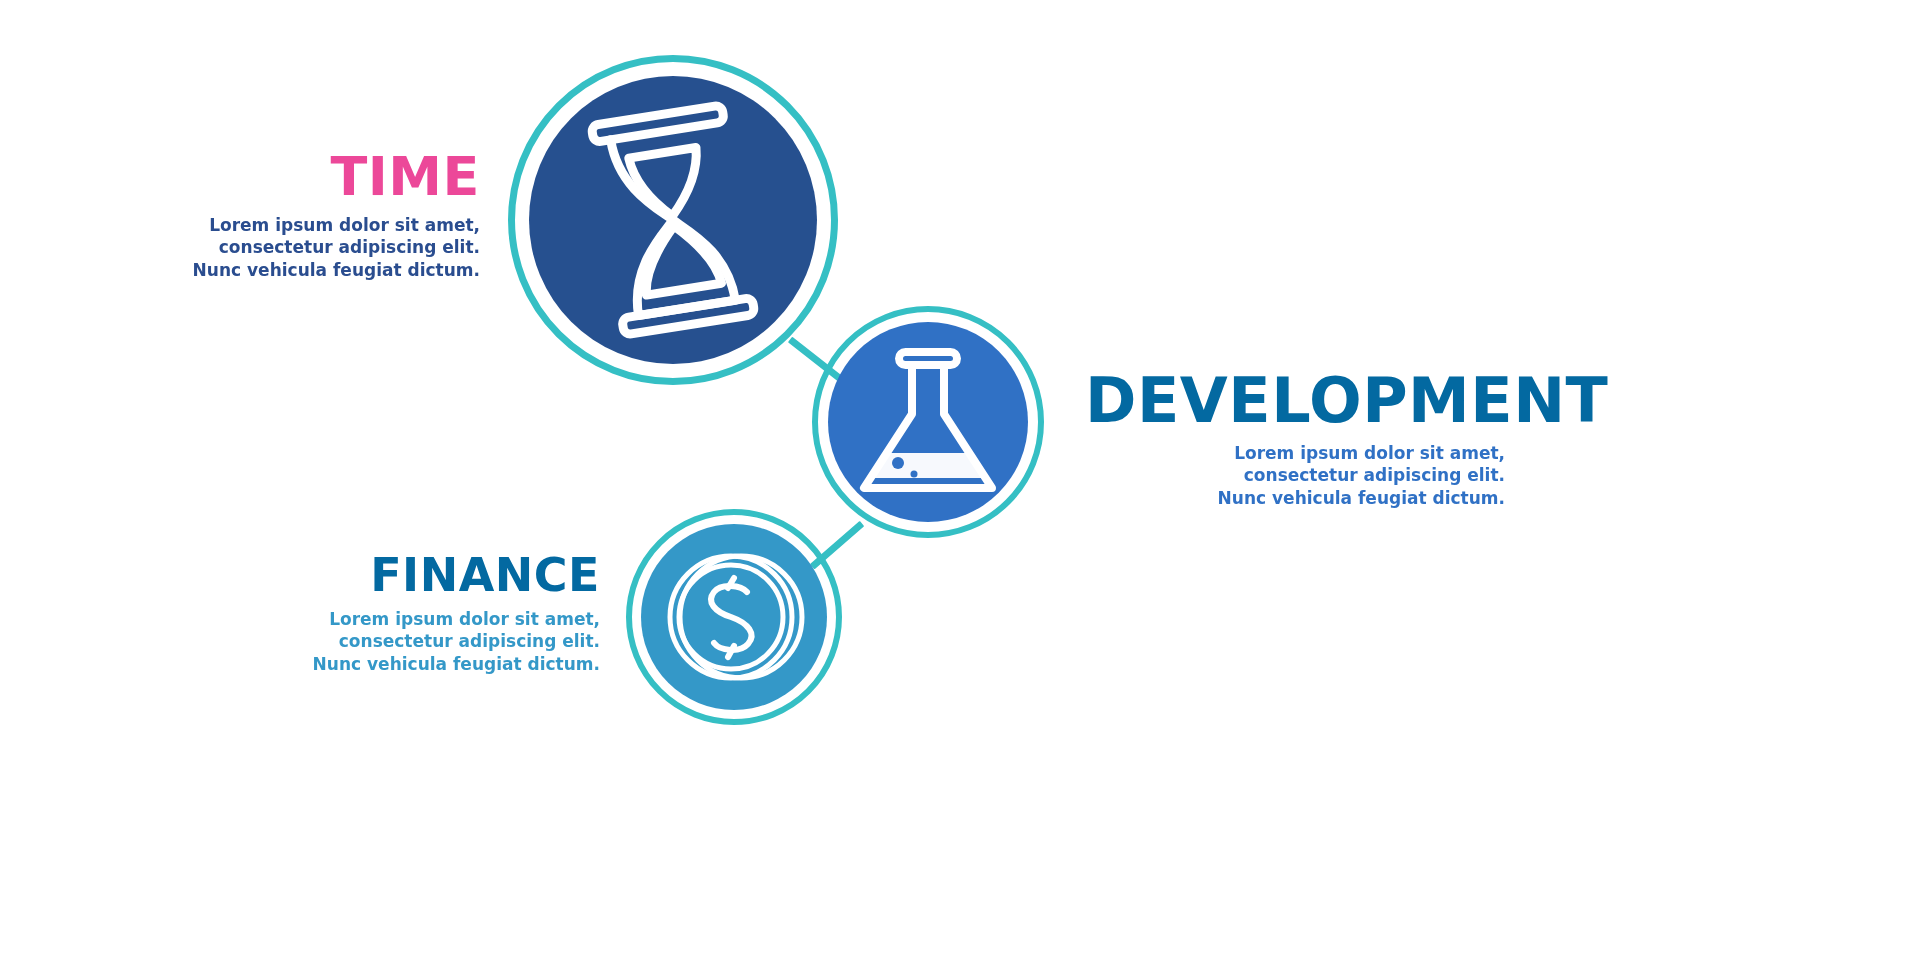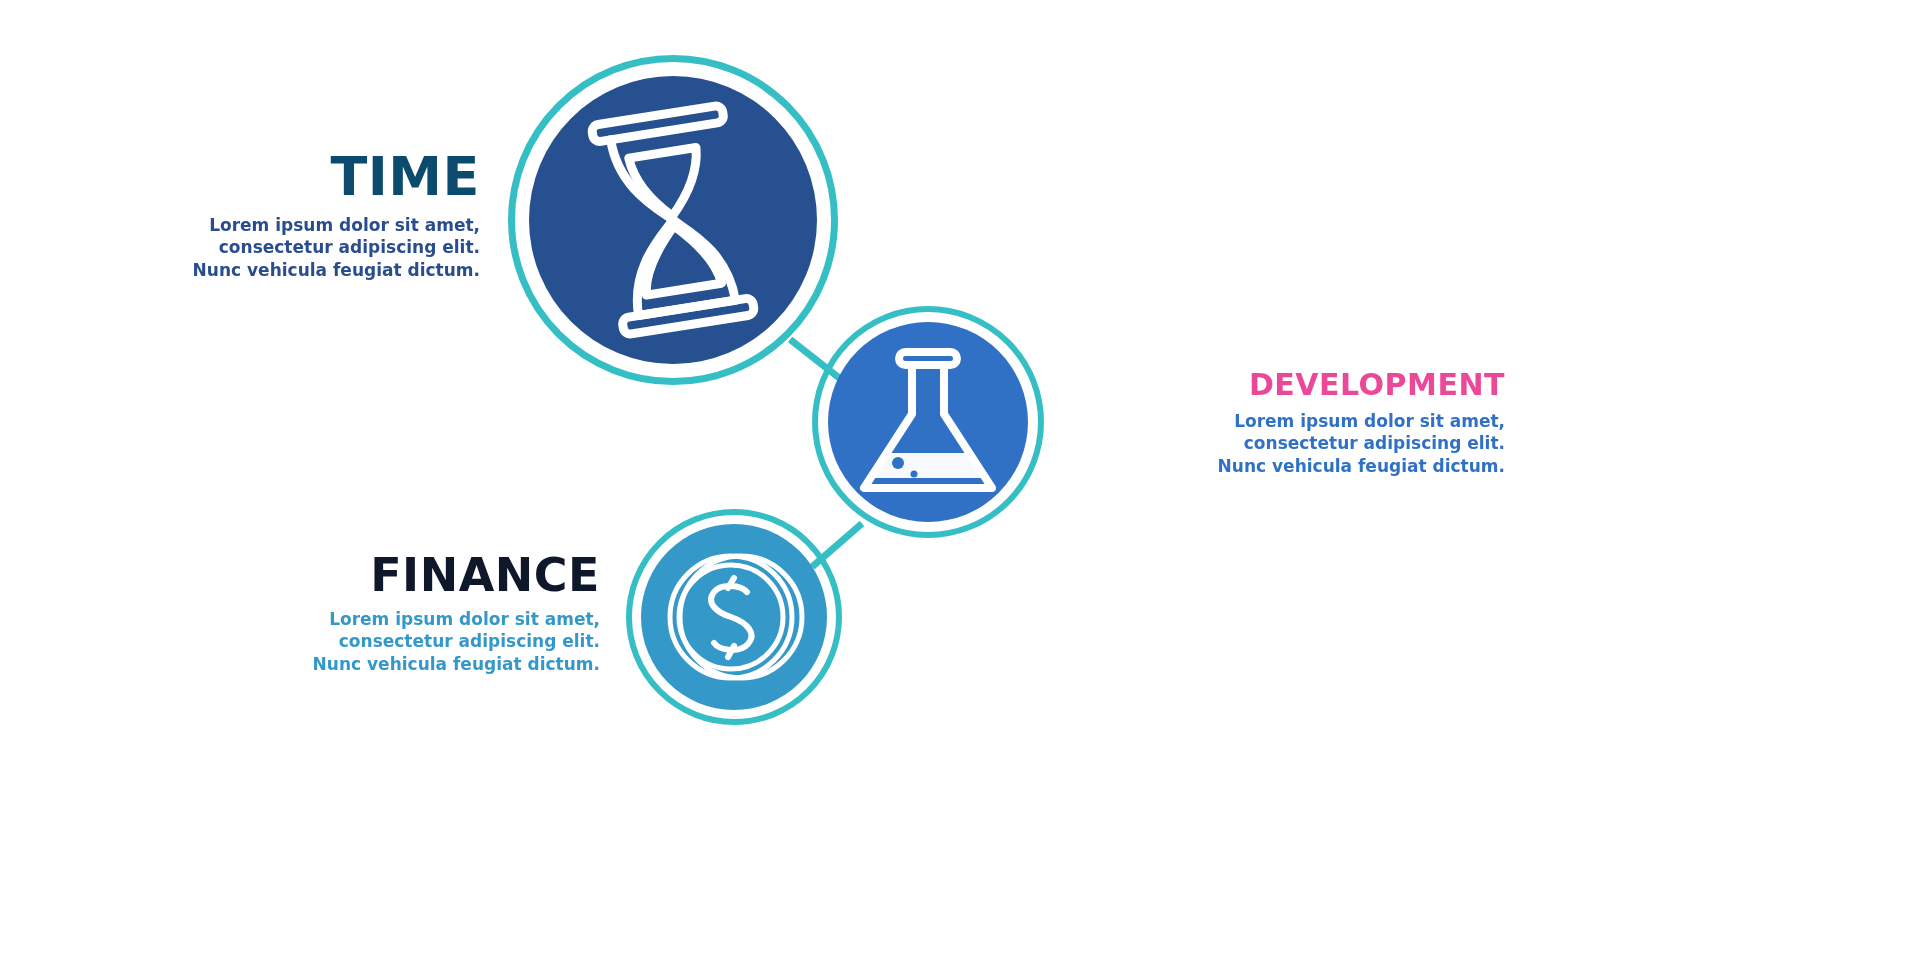--- a/index.html
+++ b/index.html
@@ -55,29 +55,29 @@
   .body{
     font-size:17px;
     line-height:1.32;
     font-weight:bold;
     margin:0;
     font-family:"DejaVu Sans", sans-serif;
   }
   .body span{display:block;}
 
   #block-time{left:40px;top:150px;width:440px;text-align:right;}
-  #block-time .title{font-size:54px;color:#0c4a6e;}
+  #block-time .title{font-size:54px;color:#ec4899;}
   #block-time .body{color:#2A4D8F;}
 
   #block-dev{left:1085px;top:370px;width:420px;text-align:right;}
-  #block-dev .title{font-size:30px;color:#ec4899;}
+  #block-dev .title{font-size:62px;color:#0369a1;}
   #block-dev .body{color:#3071C5;}
 
   #block-fin{left:180px;top:552px;width:420px;text-align:right;}
-  #block-fin .title{font-size:46px;color:#0f172a;}
+  #block-fin .title{font-size:46px;color:#0369a1;}
   #block-fin .body{color:#3498C8;}
 
   .icon{position:absolute;left:0;top:0;width:100%;height:100%;}
   .icon svg{width:100%;height:100%;display:block;}
 </style>
 </head>
 <body>
 
 <div id="stage">
 

